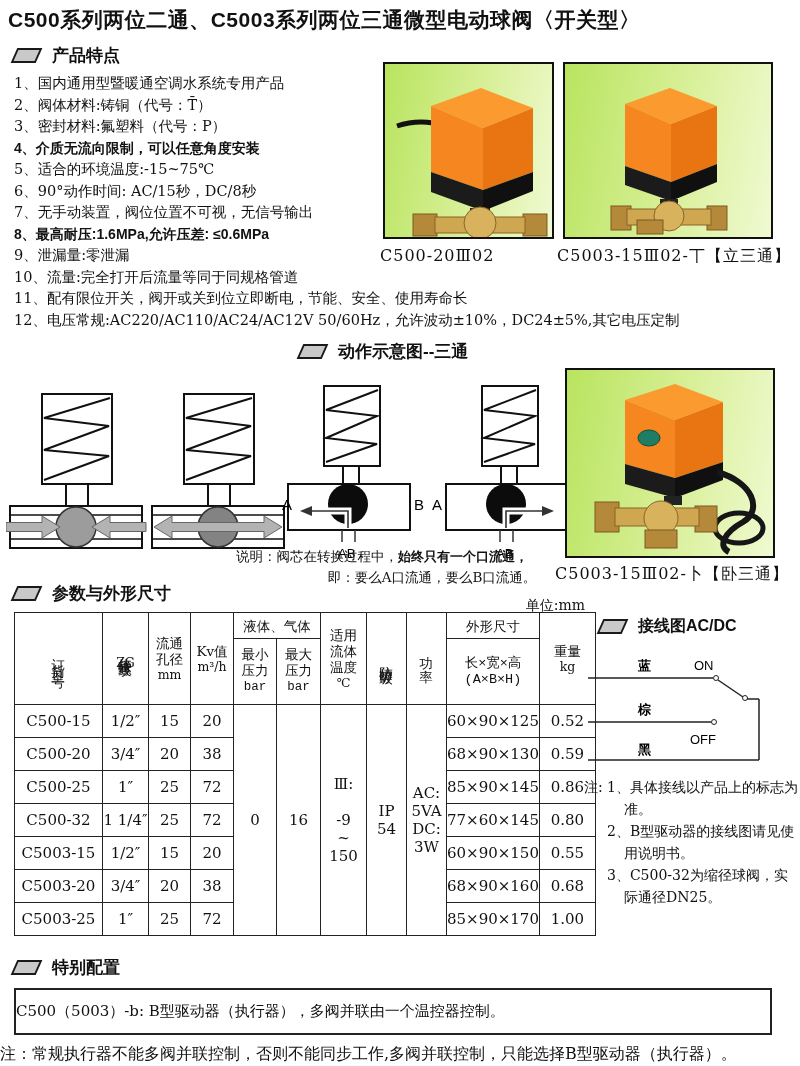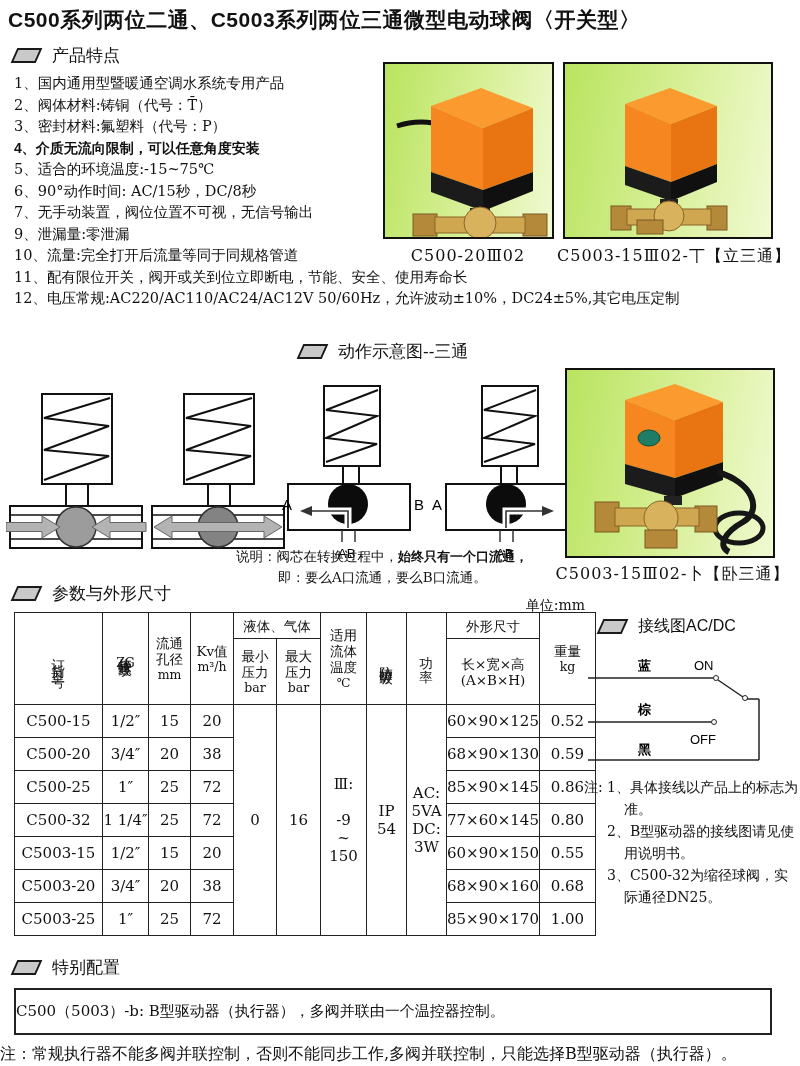--- a/index.html
+++ b/index.html
@@ -4,47 +4,47 @@
 <style>
   * { margin:0; padding:0; box-sizing:border-box; }
   body { background:#ffffff; }
   .page { position:relative; width:800px; height:1066px; background:#ffffff; overflow:hidden;
           font-family:"DejaVu Serif","Liberation Serif",serif; color:#111; }
   .title { position:absolute; top:6px; left:8px; width:784px;
            font-family:"Liberation Sans","DejaVu Sans",sans-serif;
            font-weight:bold; font-size:21px; letter-spacing:0.5px; white-space:nowrap; }
   .section-head { position:absolute; display:flex; align-items:center; gap:13px;
                   font-family:"Liberation Sans","DejaVu Sans",sans-serif;
-                  font-weight:normal; font-size:17px; white-space:nowrap; }
+                  font-weight:bold; font-size:17px; white-space:nowrap; }
   .pgram { width:25px; height:15px; background:#c9c9c9; border:2px solid #1a1a1a;
            transform:skewX(-24deg); flex:none; }
   .features { position:absolute; left:14px; top:73px; width:660px; font-size:14.5px; }
   .feat { line-height:21.5px; white-space:nowrap; }
   .feat.b { font-weight:bold; font-family:"Liberation Sans","DejaVu Sans",sans-serif; font-size:14px; }
   .photo { position:absolute; border:2px solid #111;
            background:linear-gradient(100deg,#b9e45f 0%,#d9f09a 55%,#f0fad2 100%); }
-  .caption { position:absolute; font-size:16px; letter-spacing:1px; text-align:center; white-space:nowrap; }
+  .caption { position:absolute; font-size:16px; letter-spacing:1px; white-space:nowrap; }
   .unit-label { position:absolute; left:505px; top:597px; width:80px; text-align:right; font-size:14px; }
   
   table.spec { position:absolute; left:14px; top:612px; border-collapse:collapse; background:#fff;
                table-layout:fixed; }
   table.spec th, table.spec td { border:1.5px solid #222; text-align:center; vertical-align:middle;
                font-weight:normal; padding:0; }
   table.spec th { font-size:13.5px; line-height:16px; }
   table.spec td { font-size:15px; }
-  tr.h1 { height:26px; } tr.h2 { height:66px; } tr.body-row { height:33px; }
+  tr.h1 { height:26px; } tr.h2 { height:66px;font-family:Liberation Mono, monospace; } tr.body-row { height:33px; }
   .vert { writing-mode:vertical-rl; text-orientation:upright; margin:0 auto; }
   .ls6 { letter-spacing:6px; } .ls2 { letter-spacing:2px; } .ls12 { letter-spacing:14px; }
   .wrap2 { width:29px; margin:0 auto; word-break:break-all; line-height:16px; }
   .unit { font-size:12.5px; line-height:15px; }
   .pre { white-space:pre-line; line-height:18px; font-size:13.5px; }
   td.pre { font-size:14px; }
   
   .diag-note { position:absolute; left:236px; top:546px; width:350px; font-size:13.5px; line-height:20px; }
-  .diag-note .l2 { text-indent:42px; }
+  .diag-note .l2 { text-indent:42px;text-align:center; }
   .diag-note .b { font-weight:bold; font-family:"Liberation Sans",sans-serif; font-size:13px; }
   
   .side-notes { position:absolute; left:584px; top:776px; width:214px; font-size:14px; line-height:22px; }
   .sn-prefix { position:absolute; left:0; top:0; }
   .sn-item { margin-left:23px; padding-left:17px; text-indent:-17px; }
   
   .special-box { position:absolute; left:14px; top:988px; width:758px; height:47px;
                  border:2px solid #222; display:flex; align-items:center; }
   .special-box span { font-size:15px; }
   .footnote { position:absolute; left:0; top:1044px; width:788px; font-size:16px; white-space:nowrap; }
@@ -63,20 +63,21 @@
     <span>产品特点</span>
   </div>
   <div class="features">
     <div class="feat">1、国内通用型暨暖通空调水系统专用产品</div>
     <div class="feat">2、阀体材料:铸铜（代号：T̄）</div>
     <div class="feat">3、密封材料:氟塑料（代号：P）</div>
     <div class="feat b">4、介质无流向限制，可以任意角度安装</div>
     <div class="feat">5、适合的环境温度:-15~75℃</div>
     <div class="feat">6、90°动作时间: AC/15秒，DC/8秒</div>
     <div class="feat">7、无手动装置，阀位位置不可视，无信号输出</div>
+    <div class="feat b">8、最高耐压:1.6MPa,允许压差: ≤0.6MPa</div>
     <div class="feat">9、泄漏量:零泄漏</div>
     <div class="feat">10、流量:完全打开后流量等同于同规格管道</div>
     <div class="feat">11、配有限位开关，阀开或关到位立即断电，节能、安全、使用寿命长</div>
     <div class="feat">12、电压常规:AC220/AC110/AC24/AC12V  50/60Hz，允许波动±10%，DC24±5%,其它电压定制</div>
   </div>
 
   <div class="photo" style="left:383px; top:62px; width:171px; height:177px;">
     <svg width="167" height="173" viewBox="0 0 167 173">
       <path d="M12,62 Q30,56 48,59" stroke="#111" stroke-width="5" fill="none"></path>
       <polygon points="46,42 96,24 148,44 98,64" fill="#fb9a2e"></polygon>

